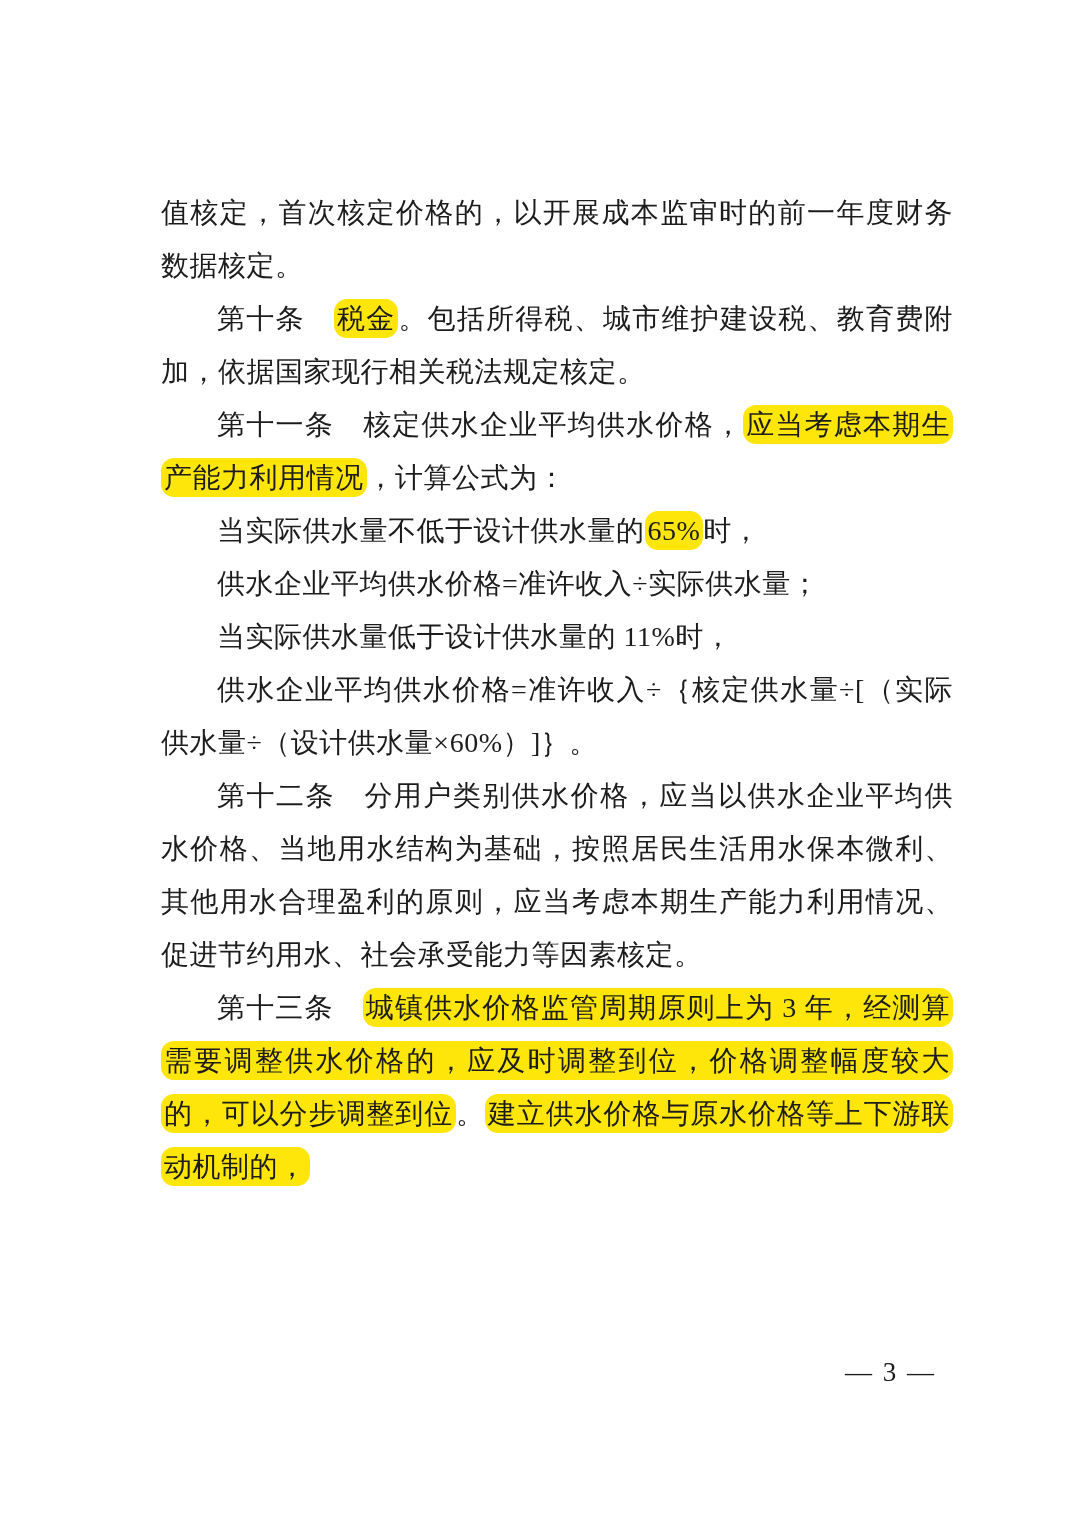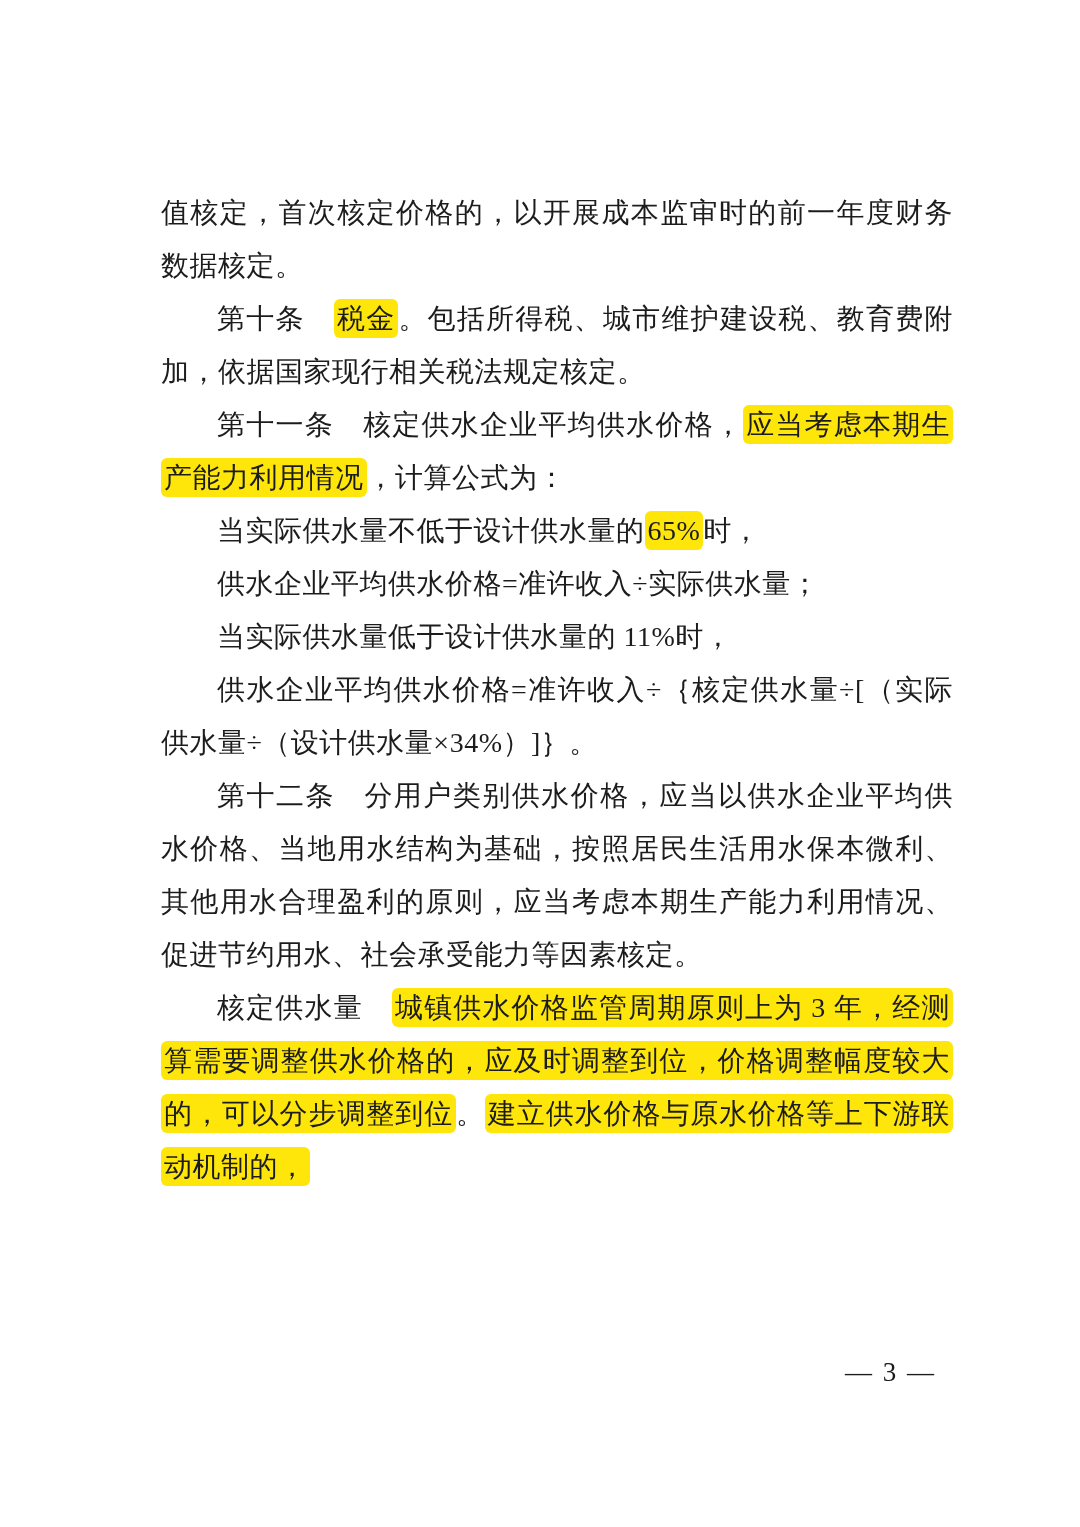--- a/index.html
+++ b/index.html
@@ -29,21 +29,21 @@
   }
   p.para {
     margin: 0;
     padding: 0;
   }
   p.para.indent {
     text-indent: 2em;
   }
   .hl {
     background: var(--hl, #ffe60a);
-    border-radius: 6px;
+    border-radius: 13px;
     padding: 4px 3px;
     -webkit-box-decoration-break: clone;
     box-decoration-break: clone;
   }
   .footer {
     position: absolute;
     top: 1352px;
     right: 160px;
     font-size: 27px;
     line-height: 40px;
@@ -55,20 +55,20 @@
 <body>
 
 <div class="page" style="background: rgb(255, 255, 255); margin-left: 16px;">
   <div class="content" id="doc-body" style="color: rgb(28, 28, 28);">
       <p class="para"><span class="">值核定，首次核定价格的，以开展成本监审时的前一年度财务数据核定。</span></p>
       <p class="para indent"><span class="">第十条　</span><span class="hl">税金</span><span class="">。包括所得税、城市维护建设税、教育费附加，依据国家现行相关税法规定核定。</span></p>
       <p class="para indent"><span class="">第十一条　核定供水企业平均供水价格，</span><span class="hl">应当考虑本期生产能力利用情况</span><span class="">，计算公式为：</span></p>
       <p class="para indent"><span class="">当实际供水量不低于设计供水量的</span><span class="hl">65%</span><span class="">时，</span></p>
       <p class="para indent"><span class="">供水企业平均供水价格=准许收入÷实际供水量；</span></p>
       <p class="para indent"><span class="">当实际供水量低于设计供水量的 11%时，</span></p>
-      <p class="para indent"><span class="">供水企业平均供水价格=准许收入÷｛核定供水量÷[（实际供水量÷（设计供水量×34%）]｝。</span></p>
+      <p class="para indent"><span class="">供水企业平均供水价格=准许收入÷｛核定供水量÷[（实际供水量÷（设计供水量×60%）]｝。</span></p>
       <p class="para indent"><span class="">第十二条　分用户类别供水价格，应当以供水企业平均供水价格、当地用水结构为基础，按照居民生活用水保本微利、其他用水合理盈利的原则，应当考虑本期生产能力利用情况、促进节约用水、社会承受能力等因素核定。</span></p>
-      <p class="para indent"><span class="">核定供水量　</span><span class="hl">城镇供水价格监管周期原则上为 3 年，经测算需要调整供水价格的，应及时调整到位，价格调整幅度较大的，可以分步调整到位</span><span class="">。</span><span class="hl">建立供水价格与原水价格等上下游联动机制的，</span></p>
+      <p class="para indent"><span class="">第十三条　</span><span class="hl">城镇供水价格监管周期原则上为 3 年，经测算需要调整供水价格的，应及时调整到位，价格调整幅度较大的，可以分步调整到位</span><span class="">。</span><span class="hl">建立供水价格与原水价格等上下游联动机制的，</span></p>
     </div>
   <div class="footer">
     <span>— 3 —</span>
   </div>
 </div>
 
 </body></html>

